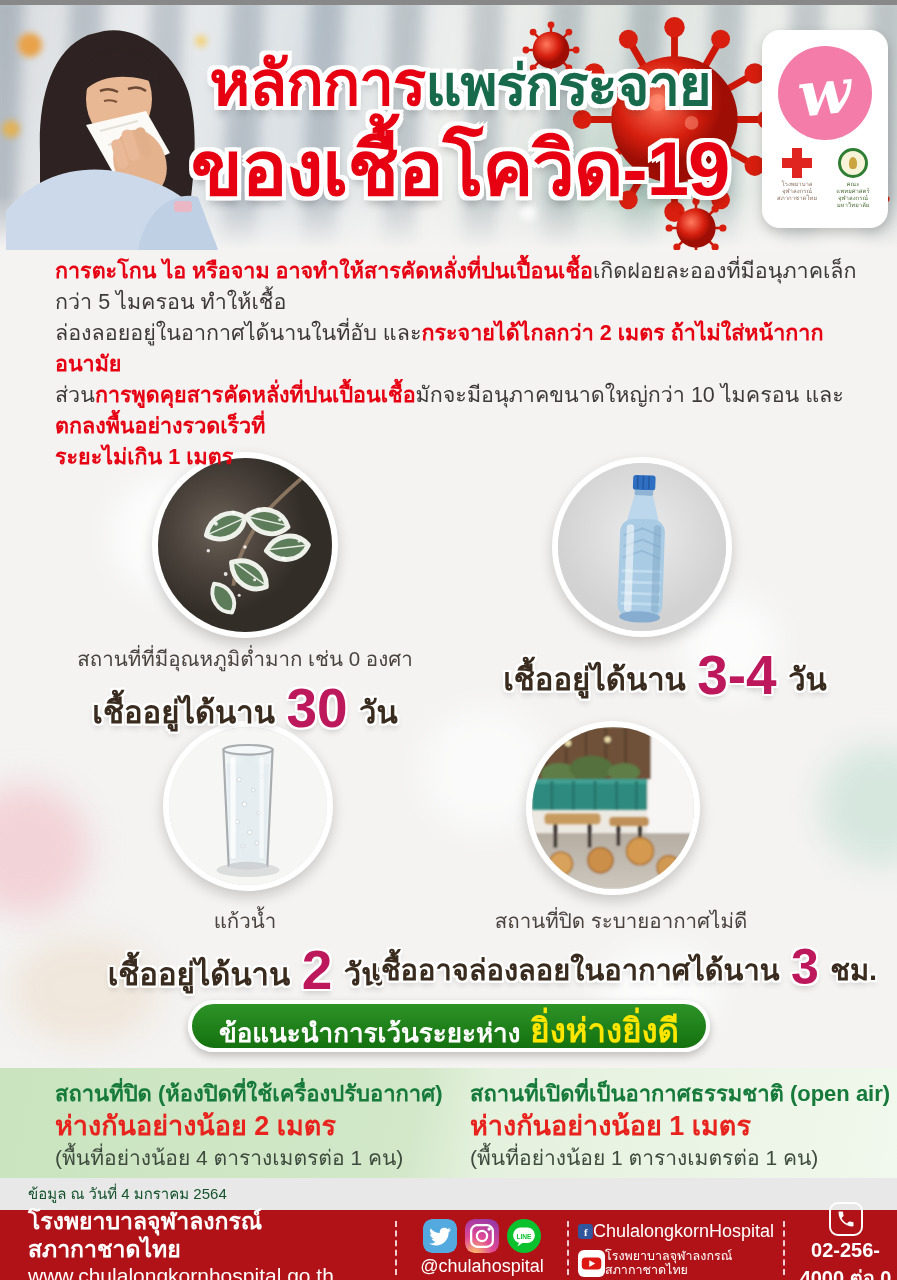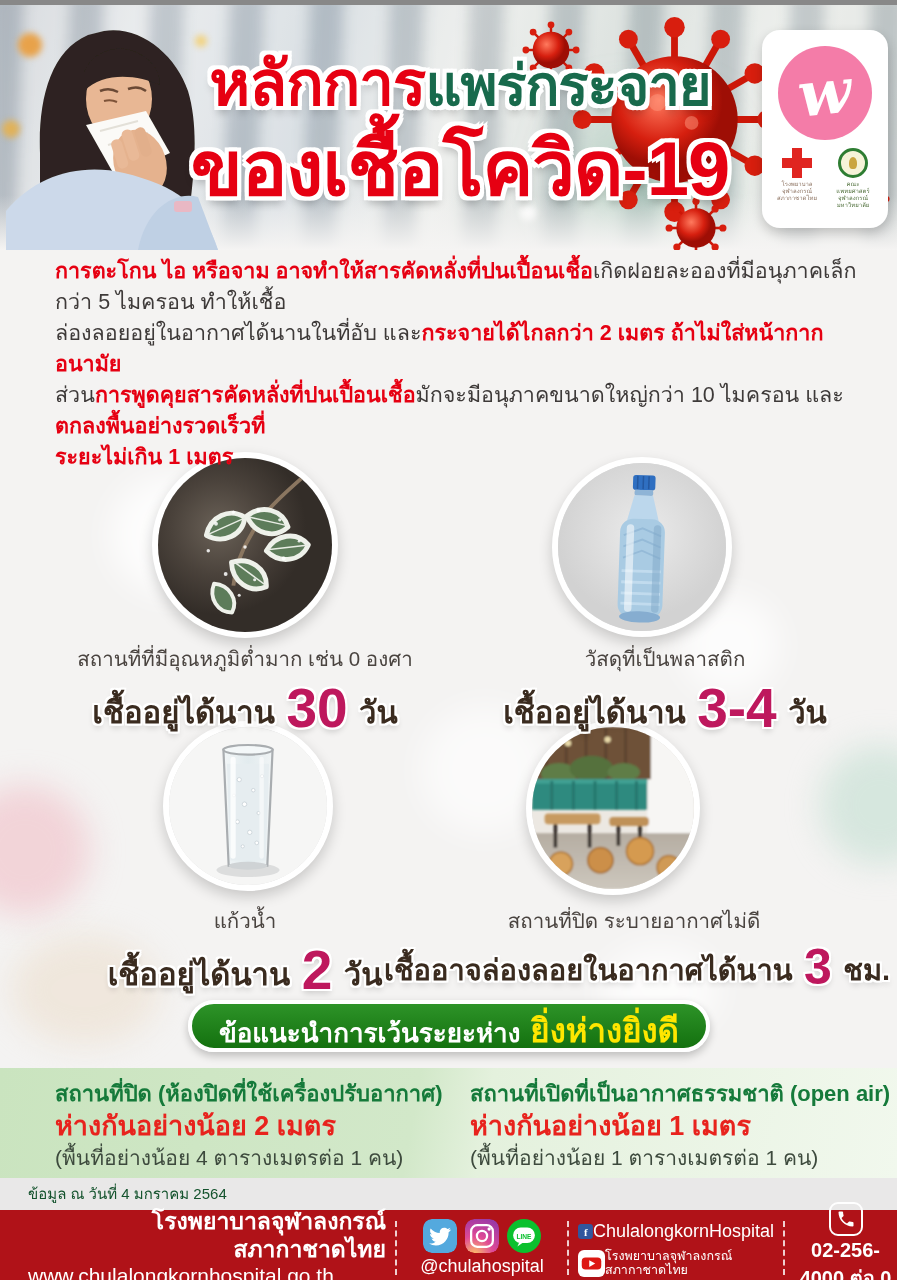--- a/index.html
+++ b/index.html
@@ -86,21 +86,21 @@
   .cap .dur { margin-top:1px; white-space:nowrap; }
   .o2 { text-shadow:
       -2px -2px 0 #fff, 2px -2px 0 #fff, -2px 2px 0 #fff, 2px 2px 0 #fff,
       -2px 0 0 #fff, 2px 0 0 #fff, 0 -2px 0 #fff, 0 2px 0 #fff,
       0 4px 6px rgba(0,0,0,.18); }
   .dur .pre, .dur .unit { font-size:31px; font-weight:800; color:#3a2b1f; }
   .dur .val { font-size:55px; font-weight:800; color:#be185d; margin:0 7px; vertical-align:-4px; }
   #cap1 { left:20px;  top:637px; width:450px; }
   #cap2 { left:450px; top:637px; width:430px; }
   #cap3 { left:30px;  top:899px; width:430px; }
-  #cap4 { left:384px; top:899px; width:500px; }
+  #cap4 { left:371px; top:899px; width:500px; }
   #cap4 .pre, #cap4 .unit { font-size:29px; }
   #cap4 .val { font-size:50px; }
 
   
   .advice-band { position:absolute; left:0; top:1063px; width:897px; height:110px; z-index:2;
     background:linear-gradient(100deg,#cae4bf 0%,#d2e8c9 46%,#e4f1dd 54%,#f1f8ed 100%); }
   .advice-col { position:absolute; top:11px; }
   #col1 { left:55px; } #col2 { left:470px; }
   .advice-col .t { font-size:22px; font-weight:700; color:#157a3a; line-height:30px; }
   .advice-col .d { font-size:27px; font-weight:800; color:#e8231d; line-height:34px; }
@@ -108,21 +108,21 @@
 
   
   .credits { position:absolute; left:0; top:1173px; width:897px; height:32px; background:#e9e8e8; z-index:2; }
   .credits .left { position:absolute; left:28px; line-height:32px; font-size:15px; color:#14532d; }
   .credits .right { position:absolute; right:30px; line-height:32px; font-size:17px; font-weight:600; color:#333; }
 
   
   .footer { position:absolute; left:0; top:1205px; width:897px; height:75px; background:#b01218; z-index:2;
     display:flex; align-items:center; color:#fff; }
   .f-left { margin-left:28px; width:358px; }
-  .f-left .name { font-size:23px; font-weight:600; line-height:28px;text-align:right; }
+  .f-left .name { font-size:23px; font-weight:600; line-height:28px; }
   .f-left .url { font-size:21px; line-height:26px; }
   .f-div { height:54px; border-left:2px dashed rgba(255,255,255,.8); margin:0 9px; }
   .f-social { width:152px; text-align:center; }
   .icon-row { display:flex; justify-content:center; gap:8px; }
   .sq-icon { width:34px; height:34px; border-radius:9px; display:block; }
   .handle { font-size:18px; margin-top:3px; }
   .f-channels { width:196px; }
   .chan-row { display:flex; align-items:center; gap:0; }
   .chan-row + .chan-row { margin-top:4px; }
   .fb-label { font-size:18px; }
@@ -505,21 +505,20 @@
 
   <div id="cap1" class="cap">
     <div class="small">สถานที่ที่มีอุณหภูมิต่ำมาก เช่น 0 องศา</div>
     <div class="dur">
       <span class="pre o2">เชื้ออยู่ได้นาน</span>
       <span class="val o2">30</span>
       <span class="unit o2">วัน</span>
     </div>
   </div>
   <div id="cap2" class="cap">
-    <div class="small">วัสดุที่เป็นพลาสติก</div>
     <div class="dur">
       <span class="pre o2">เชื้ออยู่ได้นาน</span>
       <span class="val o2">3-4</span>
       <span class="unit o2">วัน</span>
     </div>
   </div>
   <div id="cap3" class="cap">
     <div class="small">แก้วน้ำ</div>
     <div class="dur">
       <span class="pre o2">เชื้ออยู่ได้นาน</span>

